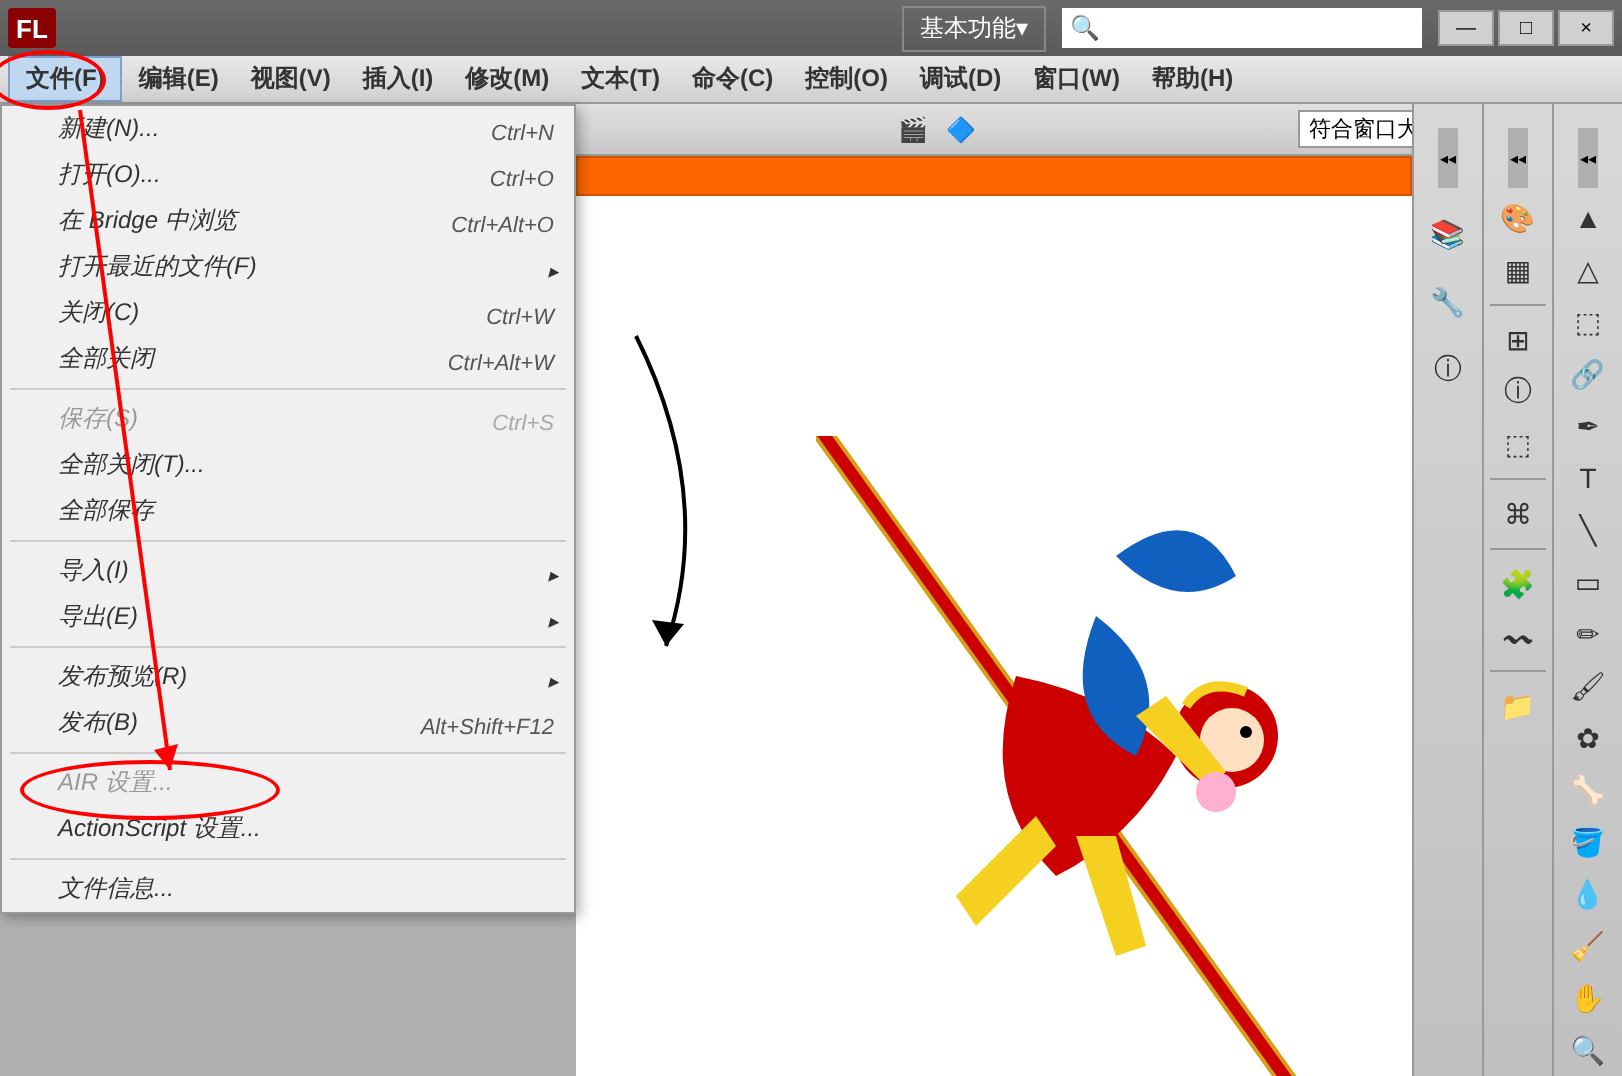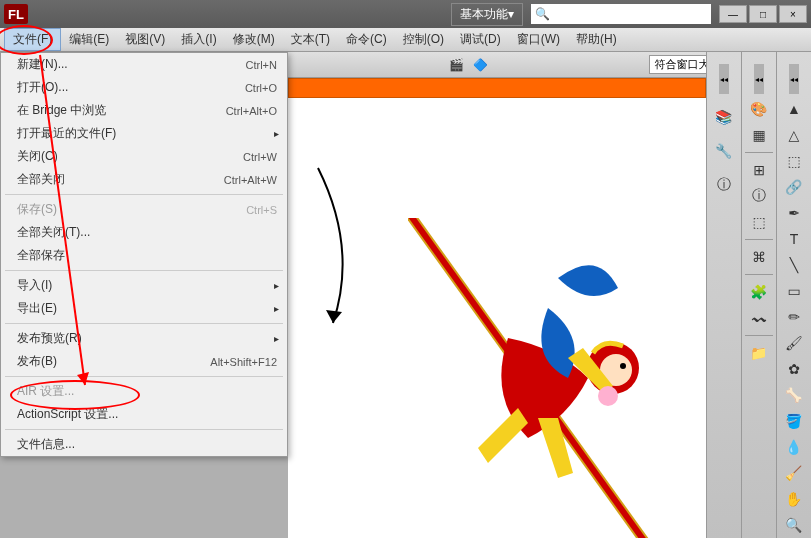--- a/index.html
+++ b/index.html
@@ -9,27 +9,27 @@
     .titlebar { height: 28px; background: linear-gradient(#6a6a6a, #5a5a5a); display: flex; align-items: center; padding: 0 4px; }
     .logo { width: 24px; height: 20px; background: #8b0000; color: #fff; font-weight: bold; font-size: 13px; display: flex; align-items: center; justify-content: center; border-radius: 2px; }
     .workspace-selector { margin-left: auto; margin-right: 8px; display: flex; align-items: center; gap: 0; color: #fff; font-size: 12px; padding: 2px 8px; border: 1px solid #888; }
     .search-bar { display: flex; align-items: center; background: #fff; height: 20px; width: 180px; padding: 0 4px; }
     .search-icon { font-size: 12px; color: #666; margin-right: 4px; }
     .search-input { border: none; outline: none; font-size: 11px; flex: 1; }
     .window-controls { display: flex; gap: 2px; margin-left: 8px; }
     .win-btn { width: 28px; height: 18px; background: #d0d0d0; border: 1px solid #999; display: flex; align-items: center; justify-content: center; font-size: 10px; }
     
     
-    .menubar { height: 24px; background: linear-gradient(#e8e8e8, #d0d0d0); display: flex; align-items: center; padding: 0 4px; border-bottom: 1px solid #999; }
+    .menubar { height: 24px; background: linear-gradient(#e8e8e8, #d0d0d0); display: flex; align-items: center; padding: 0 4px; border-bottom: 1px solid #999; font-weight: bold; }
     .menu-item { padding: 2px 8px; font-size: 12px; color: #333; cursor: pointer; }
     .menu-item.active { background: #c0d8f0; border: 1px solid #7da2ce; }
     
     
     .dropdown { position: absolute; top: 52px; left: 0; width: 288px; background: #f0f0f0; border: 1px solid #999; box-shadow: 2px 2px 6px rgba(0,0,0,0.3); z-index: 100; }
-    .menu-row { display: flex; align-items: center; padding: 3px 10px 3px 16px; font-size: 12px; color: #333; cursor: pointer; position: relative; }
+    .menu-row { display: flex; align-items: flex-end; padding: 3px 10px 3px 28px; font-size: 12px; color: #333; cursor: pointer; position: relative; font-style: italic; }
     .menu-row.disabled { color: #999; cursor: default; }
     .menu-shortcut { margin-left: auto; color: #555; font-size: 11px; }
     .menu-row.disabled .menu-shortcut { color: #aaa; }
     .menu-sep { height: 1px; background: #ccc; margin: 3px 4px; }
     .submenu-arrow { position: absolute; right: 8px; font-size: 10px; }
     
     
     .annotation-ellipse1 { position: absolute; top: 25px; left: -5px; width: 58px; height: 30px; border: 2px solid red; border-radius: 50%; z-index: 200; pointer-events: none; }
     .annotation-ellipse2 { position: absolute; top: 380px; left: 10px; width: 130px; height: 30px; border: 2px solid red; border-radius: 50%; z-index: 200; pointer-events: none; }
     .annotation-arrow { position: absolute; top: 50px; left: 35px; z-index: 200; pointer-events: none; }

